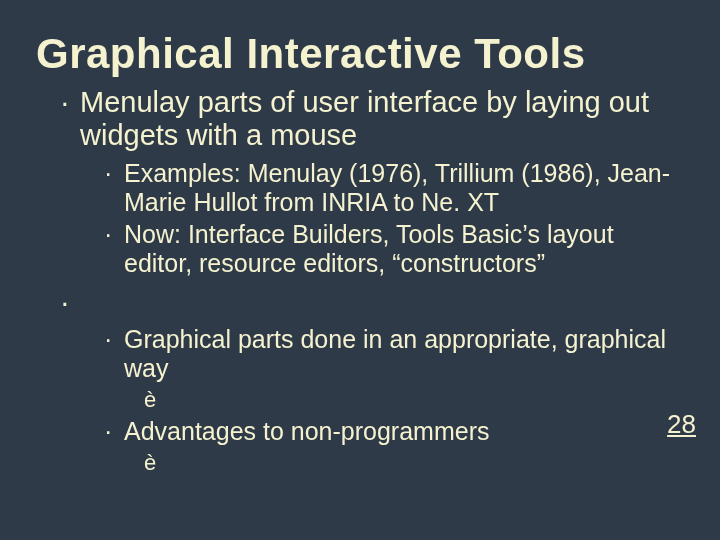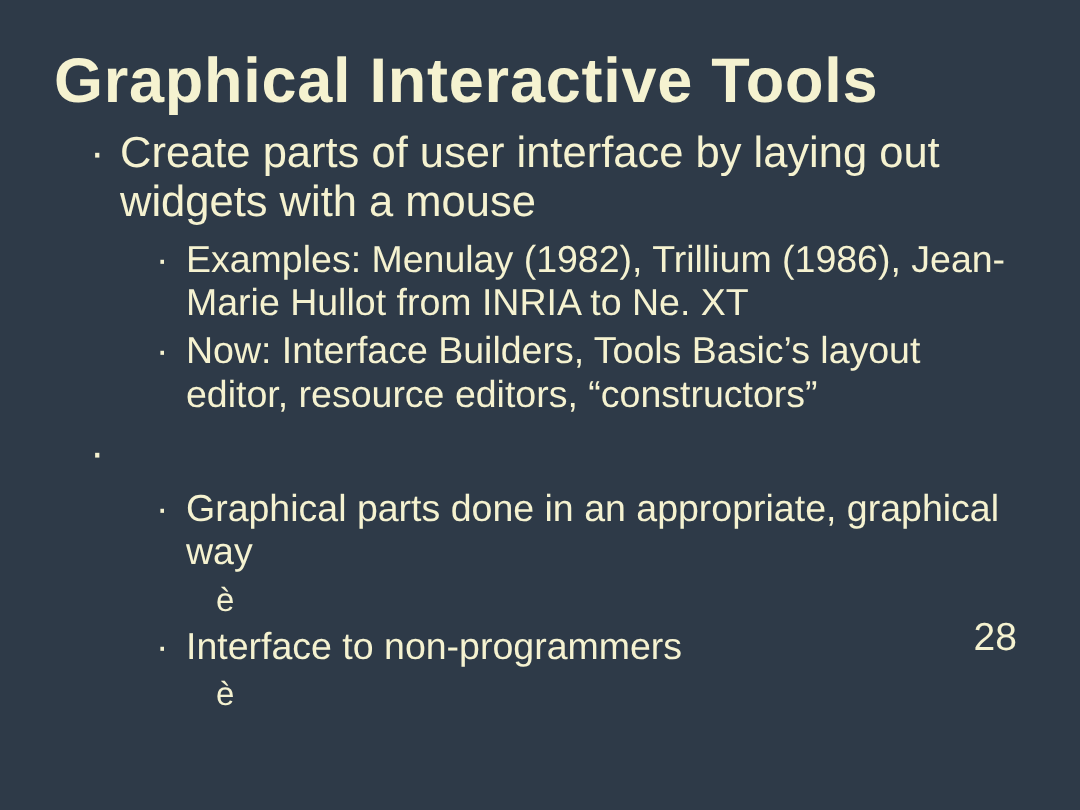--- a/index.html
+++ b/index.html
@@ -53,39 +53,40 @@
     display: flex;
   }
   .lvl3 .arrow {
     width: 18px;
     flex: 0 0 18px;
   }
   .spacer-sm { height: 4px; }
   .page-number {
     position: absolute;
     bottom: 12px;
-    right: 42px;
+    right: 24px;
     font-size: 26px;
+    text-decoration: underline;
   }
 </style>
 </head>
 <body>
 
 <div class="slide">
 
   <h1 class="title">Graphical Interactive Tools</h1>
 
   <div class="lvl1">
     <span class="dot">·</span>
-    <span>Create parts of user interface by laying out widgets with a mouse</span>
+    <span>Menulay parts of user interface by laying out widgets with a mouse</span>
   </div>
 
   <div class="lvl2">
     <span class="dot">·</span>
-    <span>Examples: Menulay (1982), Trillium (1986), Jean-Marie Hullot from INRIA to Ne. XT</span>
+    <span>Examples: Menulay (1976), Trillium (1986), Jean-Marie Hullot from INRIA to Ne. XT</span>
   </div>
 
   <div class="lvl2">
     <span class="dot">·</span>
     <span>Now: Interface Builders, Tools Basic’s layout editor, resource editors, “constructors”</span>
   </div>
 
   <div class="spacer-sm"></div>
 
   <div class="lvl1">
@@ -96,21 +97,21 @@
     <span class="dot">·</span>
     <span>Graphical parts done in an appropriate, graphical way</span>
   </div>
 
   <div class="lvl3">
     <span class="arrow">è</span>
   </div>
 
   <div class="lvl2">
     <span class="dot">·</span>
-    <span>Interface to non-programmers</span>
+    <span>Advantages to non-programmers</span>
   </div>
 
   <div class="lvl3">
     <span class="arrow">è</span>
   </div>
 
   <div class="page-number">28</div>
 </div>
 
 </body></html>

